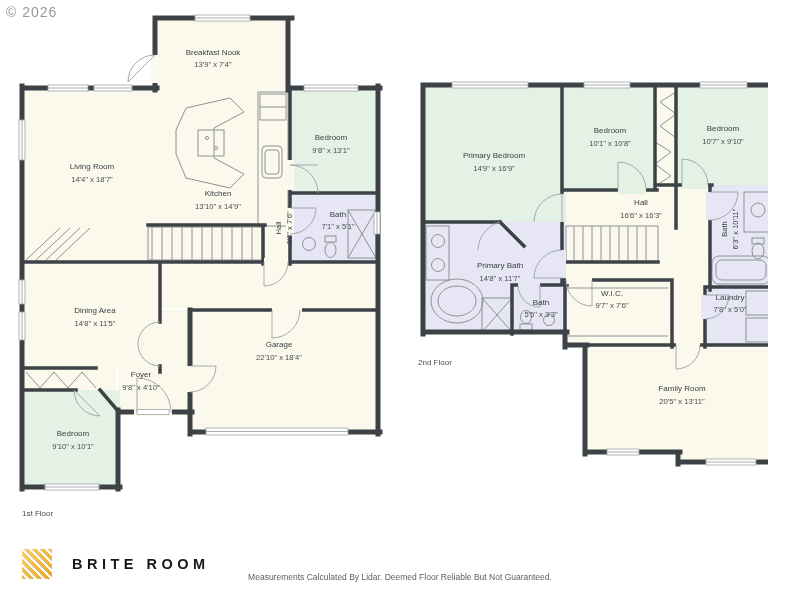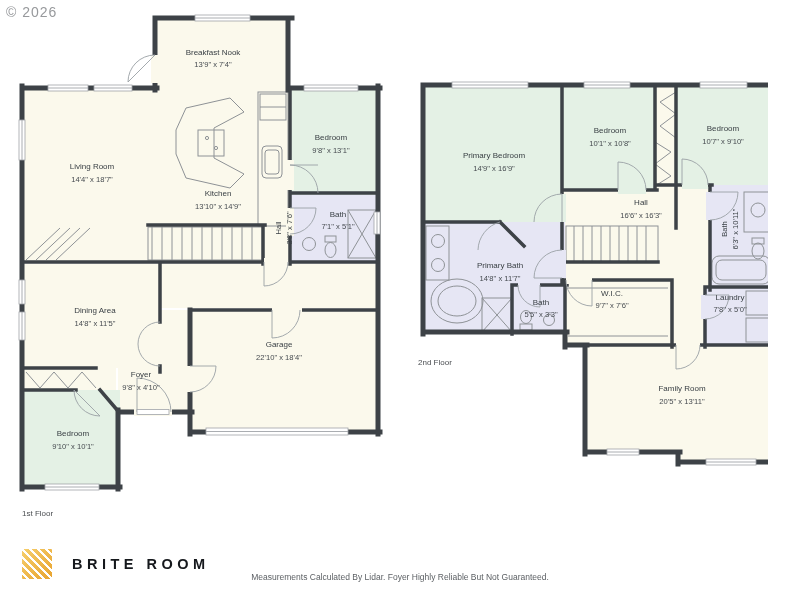--- a/index.html
+++ b/index.html
@@ -269,15 +269,15 @@
         <text class="rd" x="682" y="404">20'5" x 13'11"</text>
         <text class="floorlab" x="418" y="365">2nd Floor</text>
       </g>
     </g>
   </svg>
 
   <div class="footer-logo">
     <div class="logo-icon"></div>
     <div class="logo-text">BRITE ROOM</div>
   </div>
-  <div class="disclaimer">Measurements Calculated By Lidar. Foyer Highly Reliable But Not Guaranteed.</div>
+  <div class="disclaimer">Measurements Calculated By Lidar. Deemed Floor Reliable But Not Guaranteed.</div>
 
 </div>
 
 </body></html>

